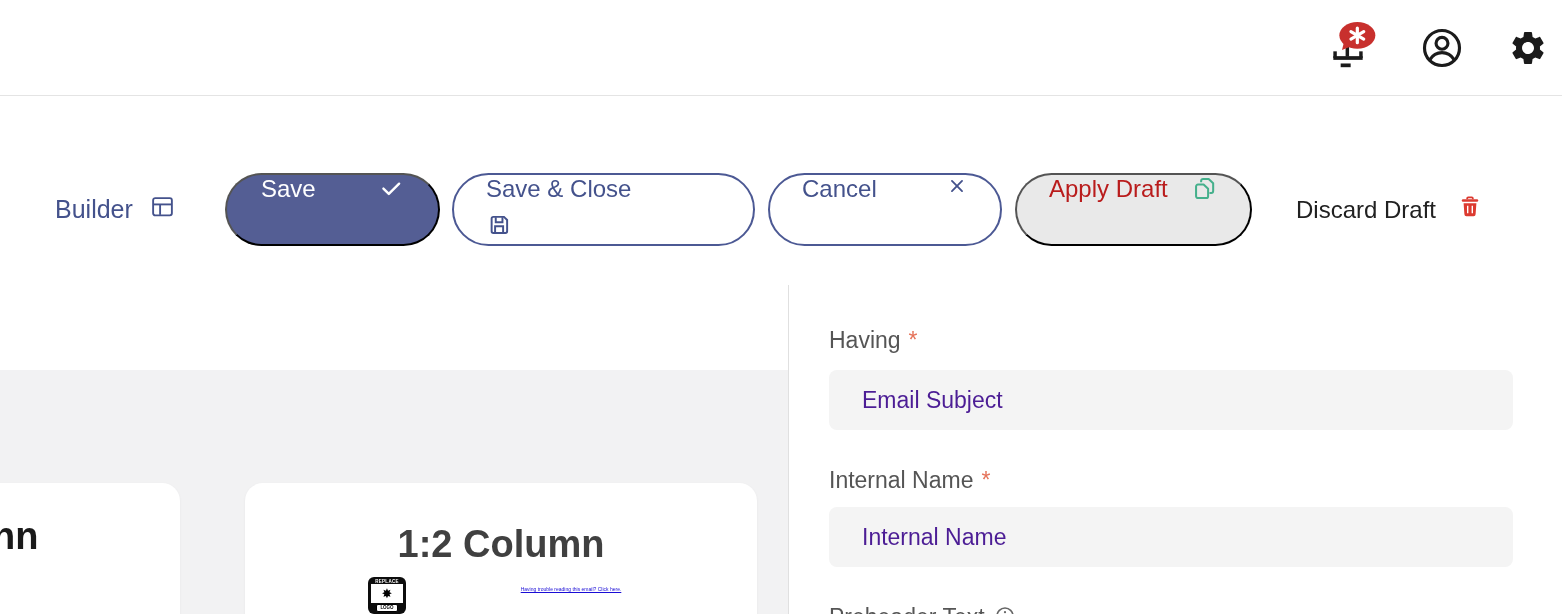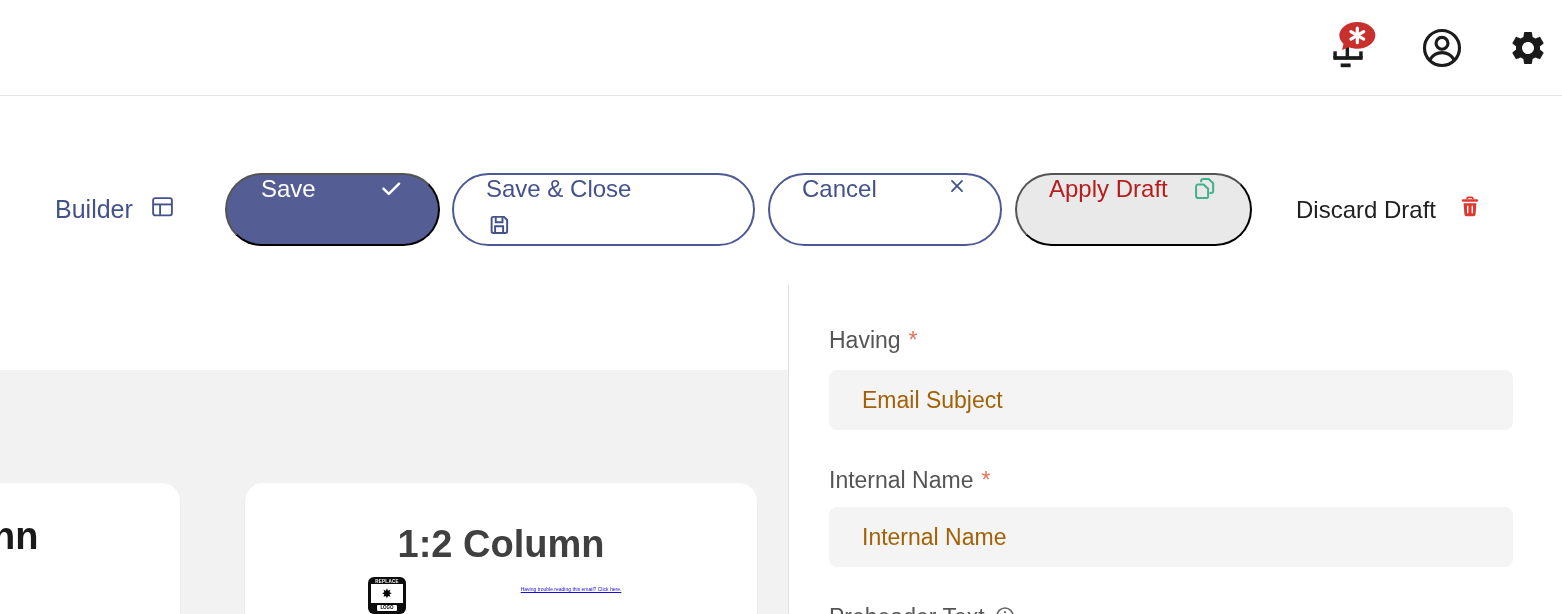--- a/index.html
+++ b/index.html
@@ -84,21 +84,21 @@
   .field-label {
     position:absolute; left:40px; font-size:23px; color:#555555; display:flex; align-items:center;
   }
   .req { color:#E5735A; margin-left:8px; font-size:23px; }
   .lbl-subject { top:42px; }
   .lbl-internal { top:182px; }
   .lbl-preheader { top:318px; }
   .text-input {
     position:absolute; left:40px; width:684px; height:60px;
     background:#F4F4F4; border:none; border-radius:8px;
-    font-family:inherit; font-size:23px; color:#a16207; padding:0 20px 0 33px;
+    font-family:inherit; font-size:23px; color:#4c1d95; padding:0 20px 0 33px;
     outline:none;
   }
   .inp-subject { top:85px; }
   .inp-internal { top:222px; }
   .info-ic { margin-left:10px; margin-top:2px; cursor:pointer; }
 </style>
 </head>
 <body>
 
 <div class="page">

